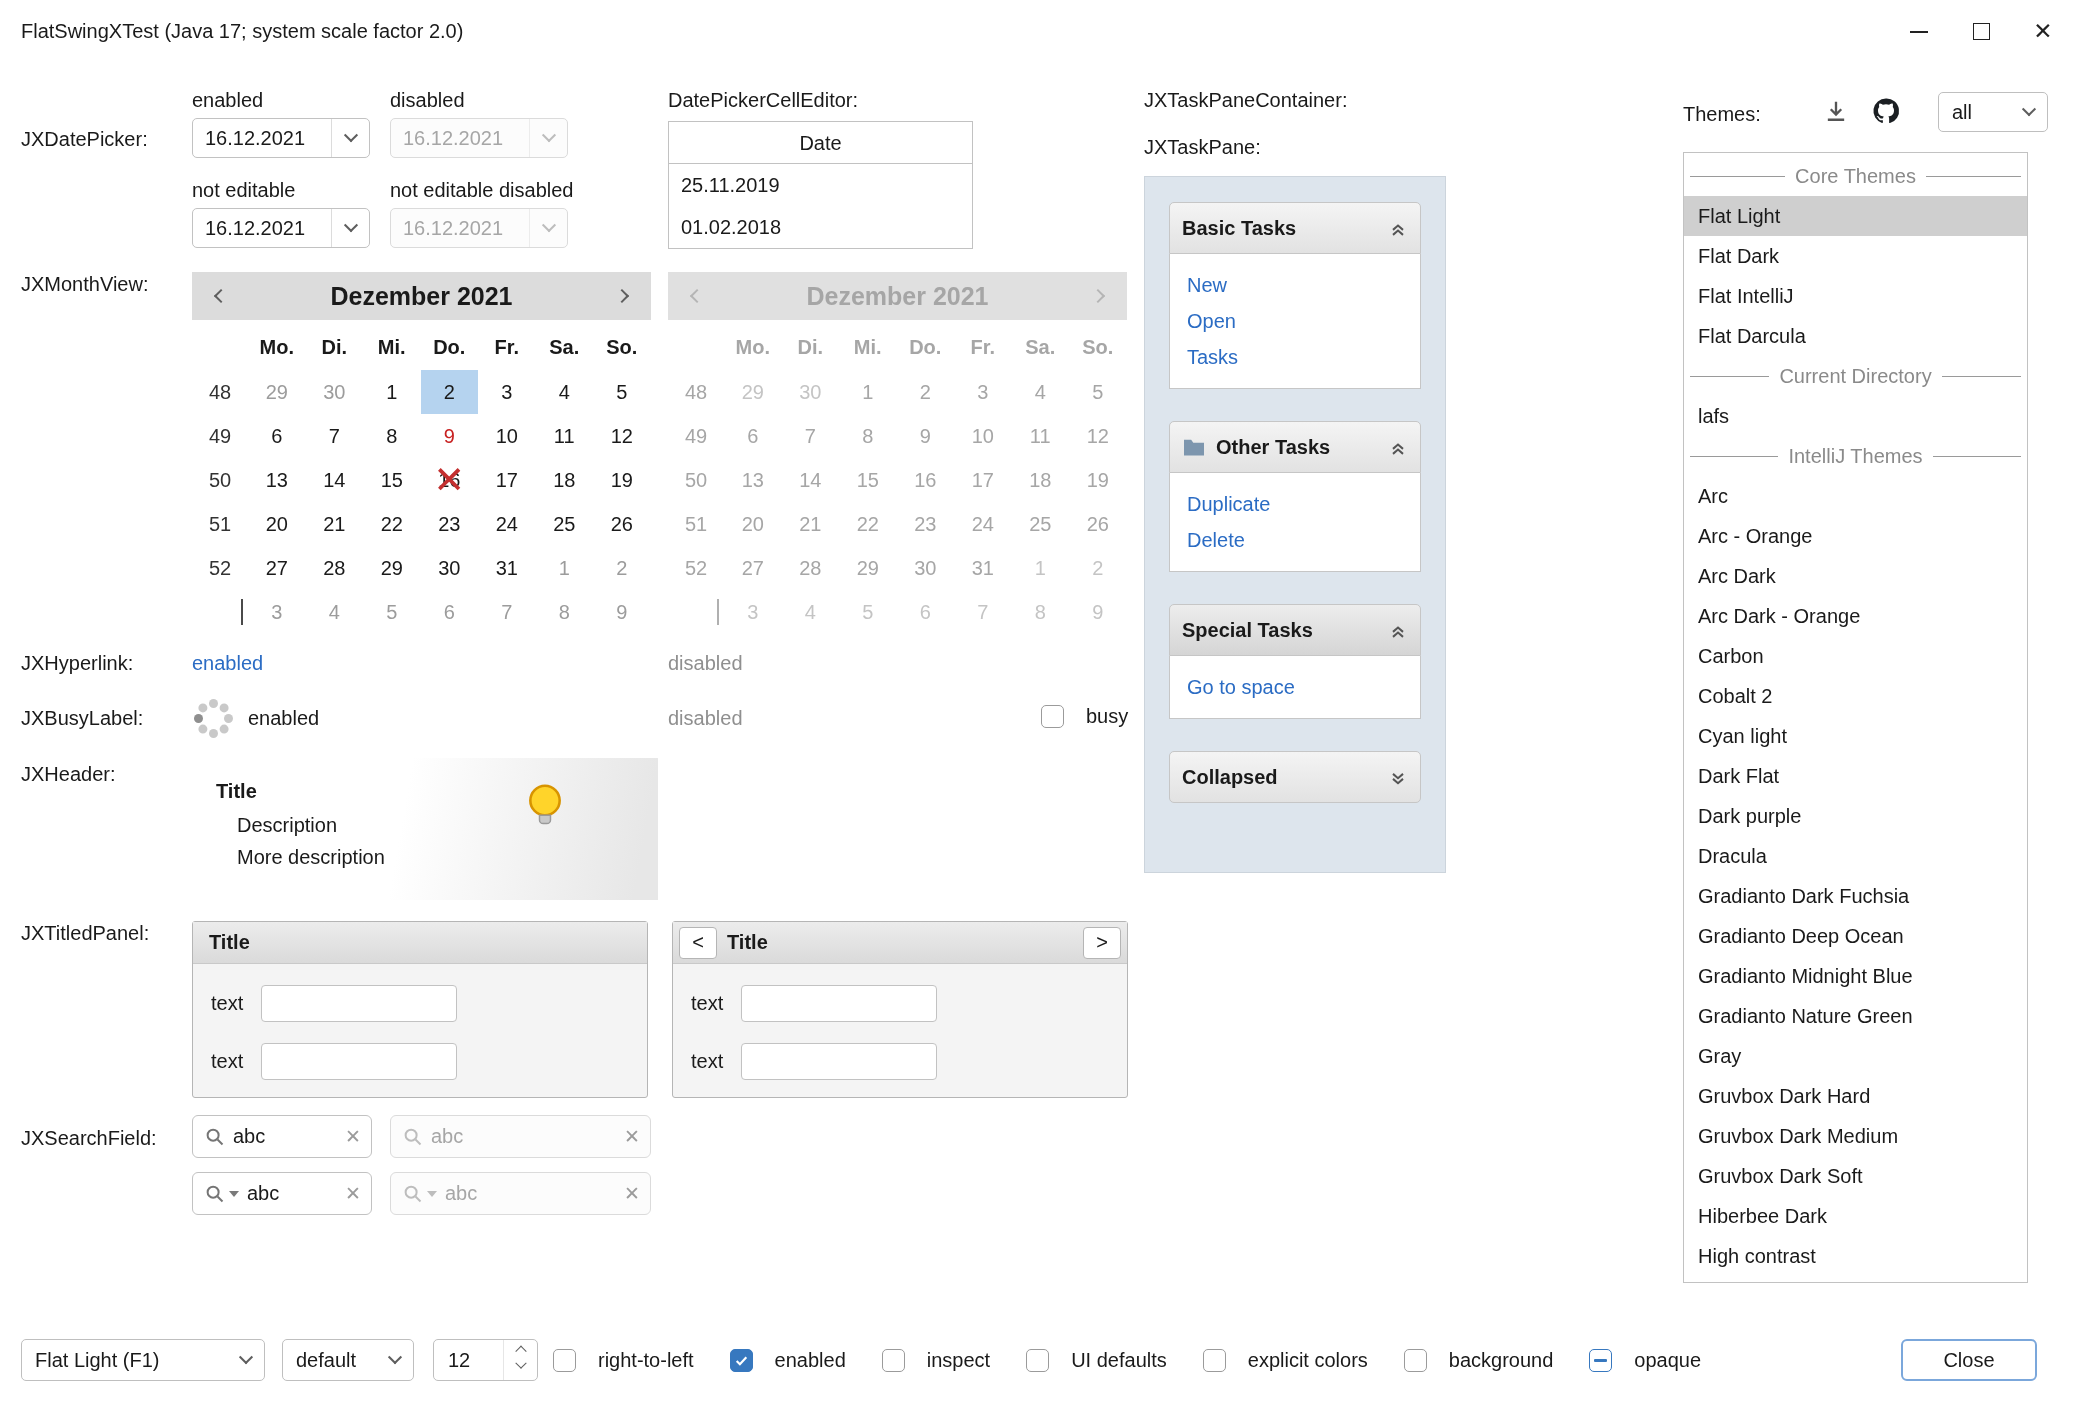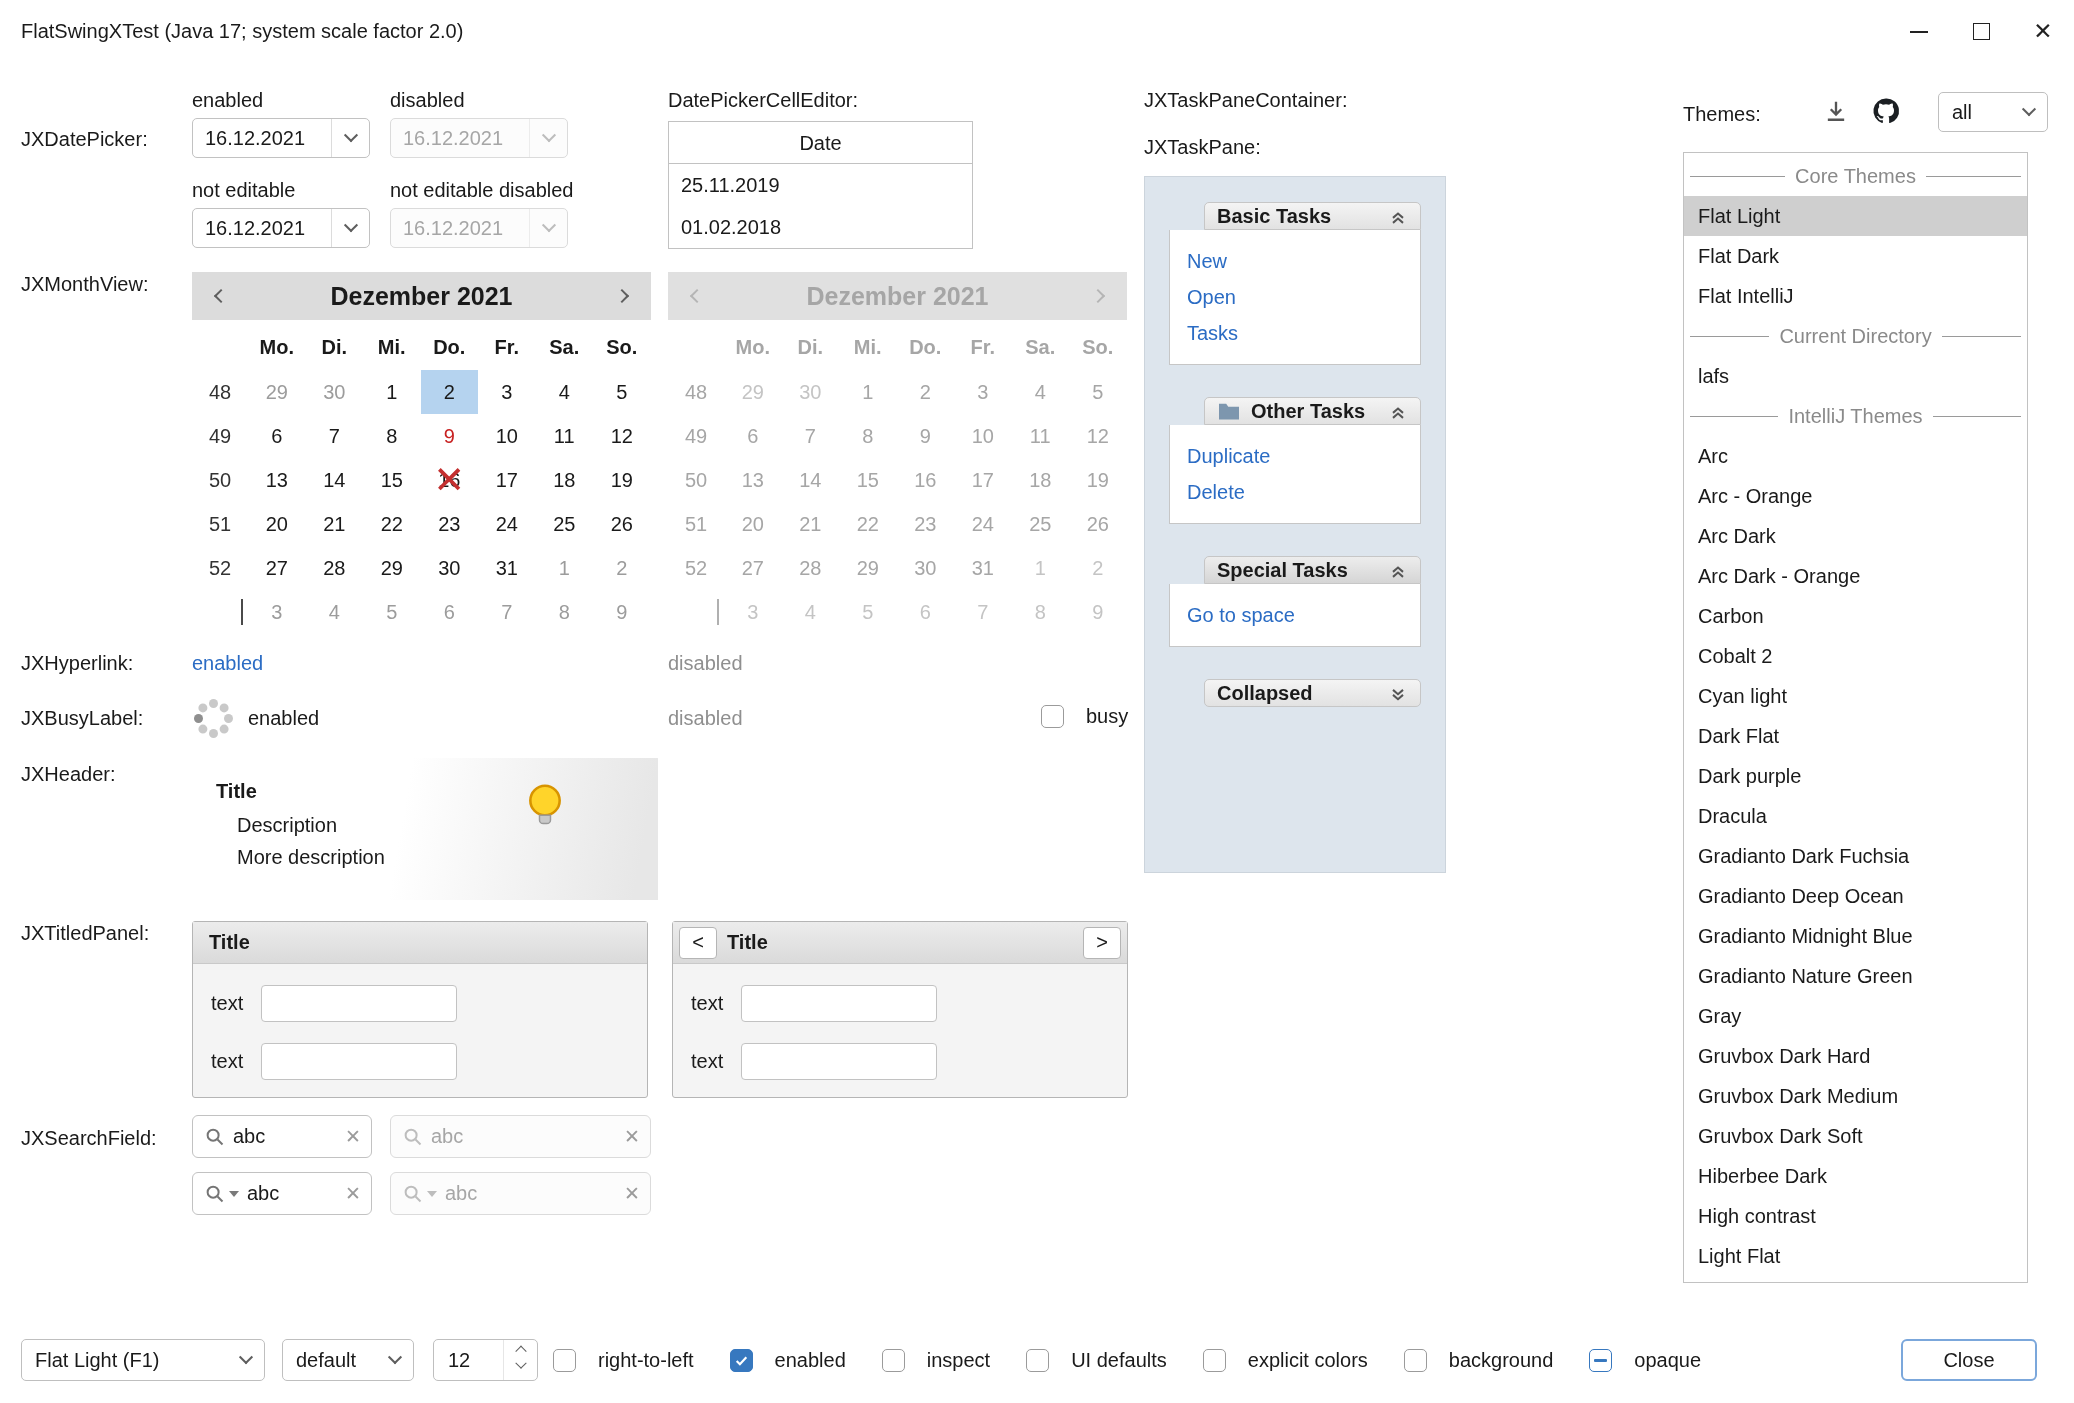--- a/index.html
+++ b/index.html
@@ -96,21 +96,21 @@
   .sfield .sf-clear{color:#9b9b9b;font-size:19px;}
   .sfield.disabled{border-color:#dbdbdb;background:#fcfcfc;}
   .sfield.disabled .sf-value{color:#a6a6a6;}
   .sfield.disabled .mag *{stroke:#bdbdbd;}
   .mag{width:20px;height:20px;flex:0 0 auto;}
   .sf-dd{width:0;height:0;border-left:5px solid transparent;border-right:5px solid transparent;border-top:6px solid #7a7a7a;margin-left:-4px;flex:0 0 auto;}
   .sfield.disabled .sf-dd{border-top-color:#bdbdbd;}
 
   
   #taskpane-container{position:absolute;left:1144px;top:176px;width:302px;height:697px;background:#dde5ed;border:1px solid #ccd4dc;padding:25px 24px;display:flex;flex-direction:column;gap:32px;}
-  .tpane-hdr{height:28px;background:linear-gradient(#f4f4f4,#e2e2e2);border:1px solid #c6c6c6;border-radius:5px;display:flex;align-items:center;padding:0 12px;font-weight:bold;margin-left:35px;}
+  .tpane-hdr{height:52px;background:linear-gradient(#f4f4f4,#e2e2e2);border:1px solid #c6c6c6;border-radius:5px;display:flex;align-items:center;padding:0 12px;font-weight:bold;}
   .tpane.expanded .tpane-hdr{border-radius:5px 5px 0 0;}
   .tpane-hdr.special{background:linear-gradient(#ededed,#d5d5d5);}
   .tpane-content{background:#fff;border:1px solid #c6c6c6;border-top:none;padding:13px 0 13px 17px;}
   .tpane-link{color:#2b6cc4;line-height:36px;}
   .tpane-chev{margin-left:auto;width:20px;height:20px;}
   .folder-ic{width:24px;height:20px;margin-right:10px;}
 
   
   #theme-list{position:absolute;left:1683px;top:152px;width:345px;height:1131px;border:1px solid #c2c2c2;background:#fff;overflow:hidden;padding-top:3px;}
   .th-item{height:40px;line-height:40px;padding-left:14px;white-space:nowrap;}
@@ -494,20 +494,21 @@
   </div>
   <div id="theme-list">
       <div class="th-sep">
         <span class="line"></span>
         <span class="th-sep-label">Core Themes</span>
         <span class="line"></span>
       </div>
       <div class="th-item selected">Flat Light</div>
       <div class="th-item">Flat Dark</div>
       <div class="th-item">Flat IntelliJ</div>
+      <div class="th-item">Flat Darcula</div>
       <div class="th-sep">
         <span class="line"></span>
         <span class="th-sep-label">Current Directory</span>
         <span class="line"></span>
       </div>
       <div class="th-item">lafs</div>
       <div class="th-sep">
         <span class="line"></span>
         <span class="th-sep-label">IntelliJ Themes</span>
         <span class="line"></span>

